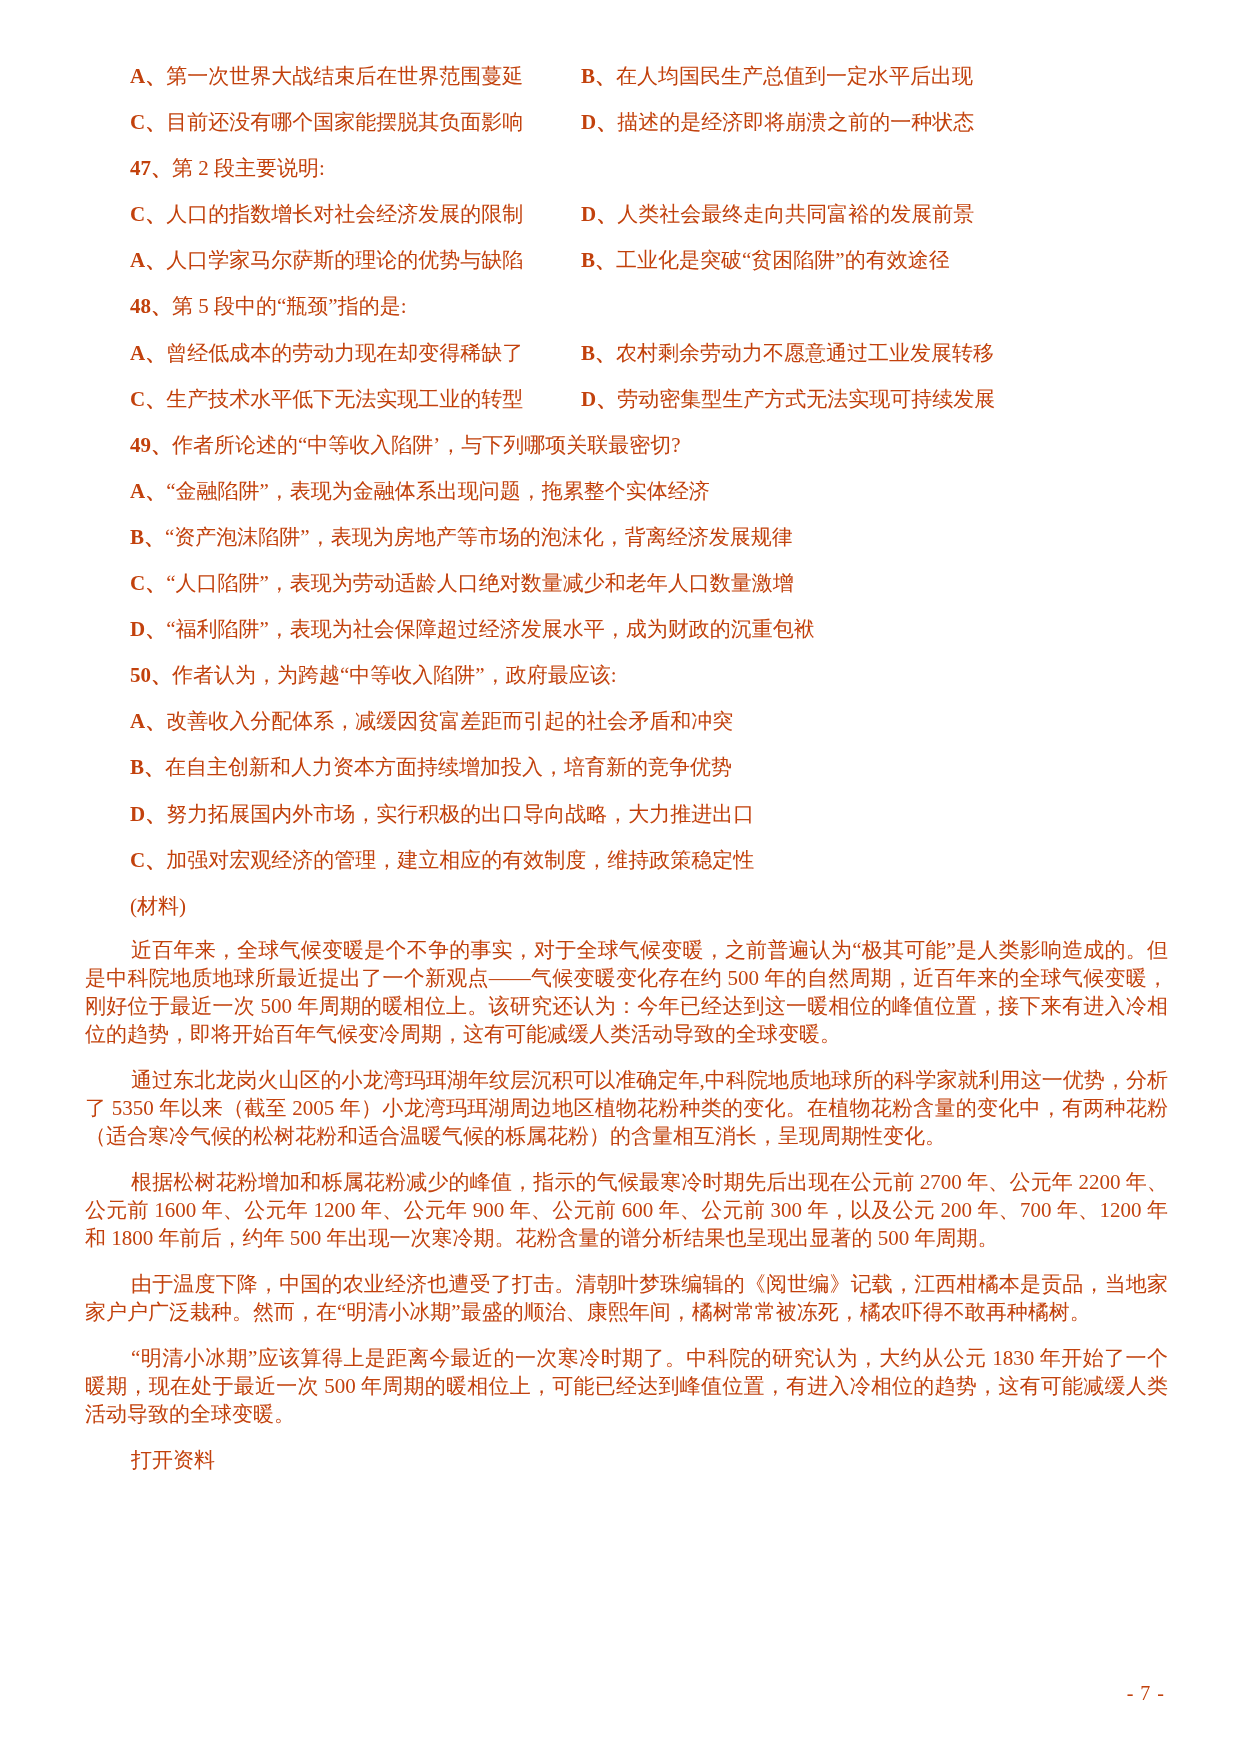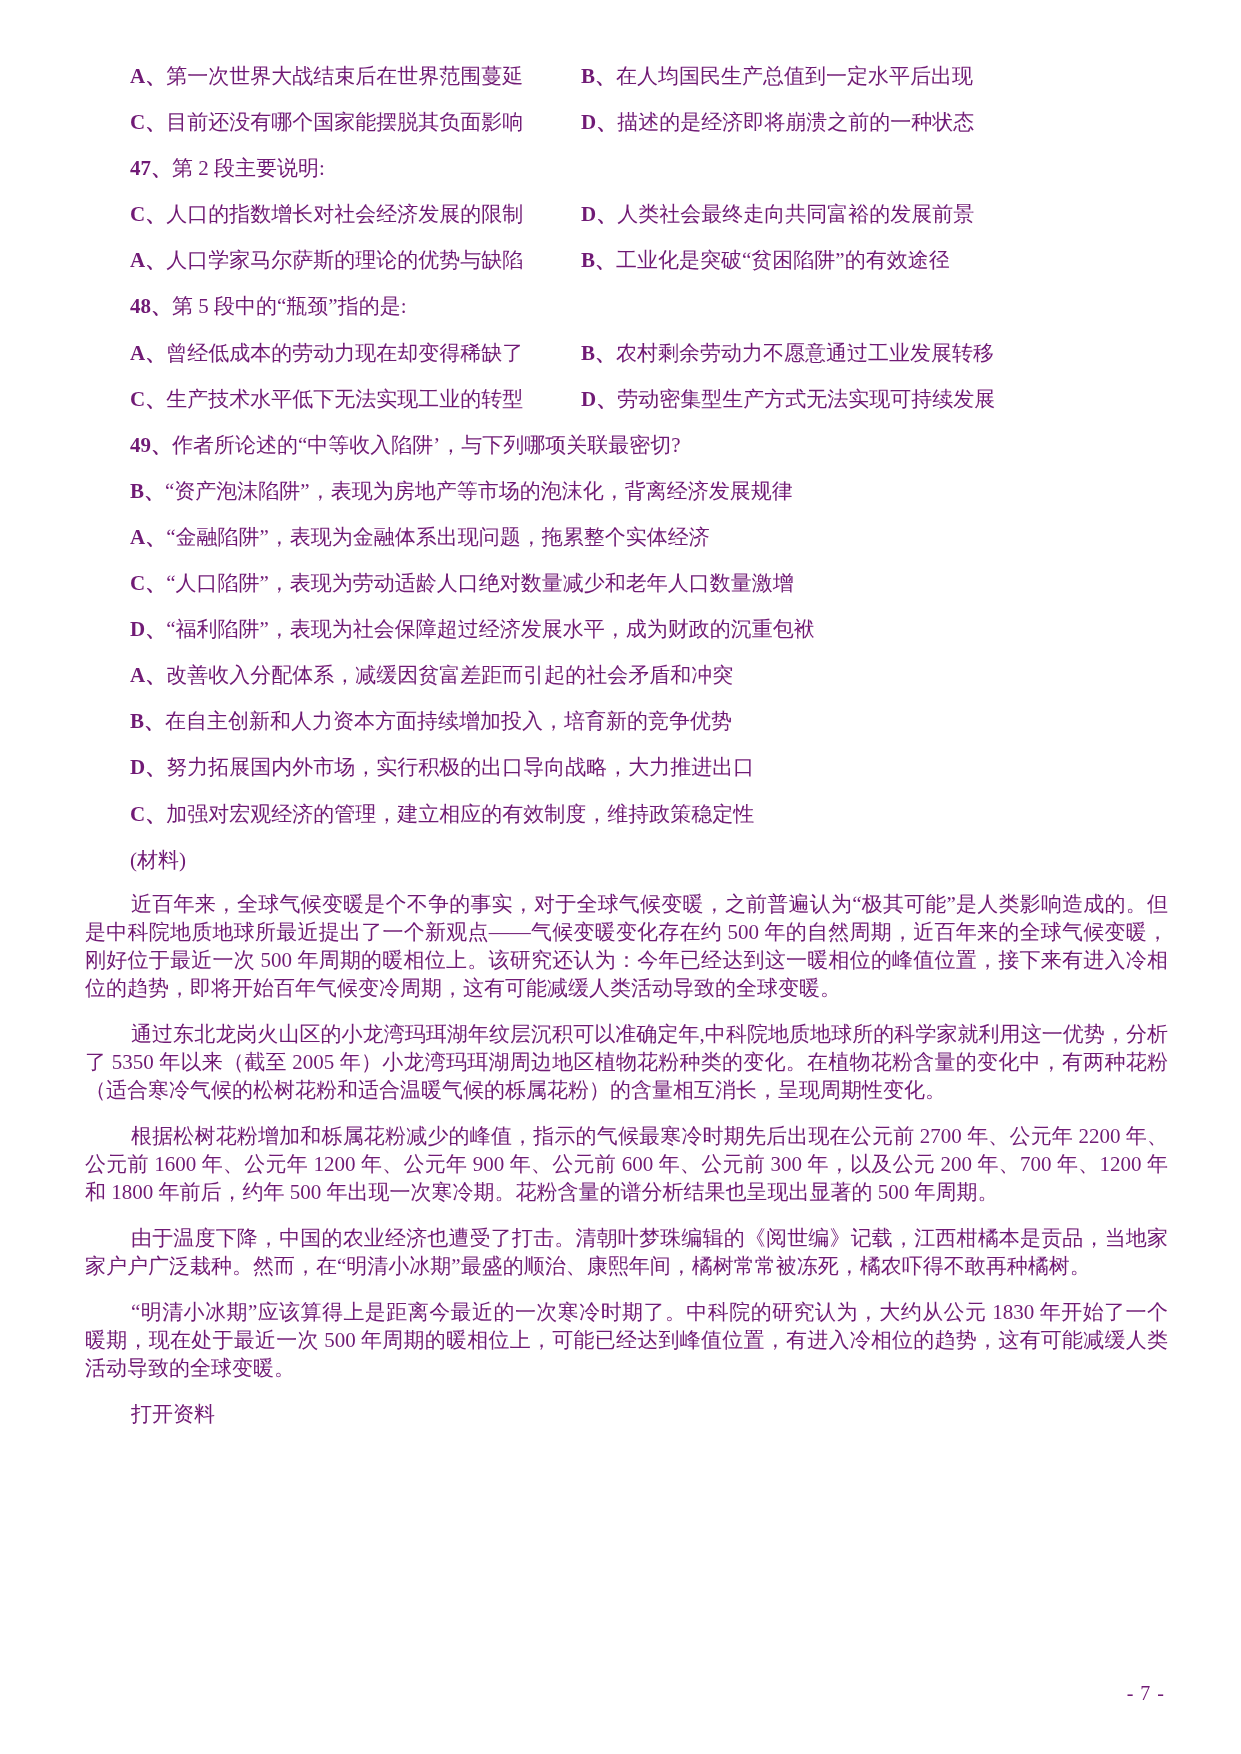--- a/index.html
+++ b/index.html
@@ -1,20 +1,20 @@
 <!DOCTYPE html>
 <html><head>
 <meta charset="utf-8">
 <style>
   html,body{margin:0;padding:0;background:#ffffff;}
   .page{
     position:relative;
     width:1241px;height:1754px;
     background:#ffffff;
-    color:#701a75;
+    color:#c2410c;
     font-family:"Liberation Serif","DejaVu Serif",serif;
     overflow:hidden;
   }
   .questions{padding-top:60px;}
   .qrow{position:relative;height:46.1px;font-size:21px;white-space:nowrap;}
   .c1{position:absolute;left:130px;top:2px;}
   .c2{position:absolute;left:581px;top:2px;}
   .qnum,.optlbl{font-weight:bold;}
   .material{
     margin:0 73px 0 85px;
@@ -63,32 +63,35 @@
     </div>
     <div class="qrow">
       <span class="c1"><b class="optlbl">C、</b><span>生产技术水平低下无法实现工业的转型</span></span>
       <span class="c2"><b class="optlbl">D、</b><span>劳动密集型生产方式无法实现可持续发展</span></span>
     </div>
 
     <div class="qrow">
       <span class="c1"><b class="qnum">49、</b><span>作者所论述的“中等收入陷阱’，与下列哪项关联最密切?</span></span>
     </div>
     <div class="qrow">
-      <span class="c1"><b class="optlbl">B、</b><span>“资产泡沫陷阱”，表现为房地产等市场的泡沫化，背离经济发展规律</span></span>
+      <span class="c1"><b class="optlbl">A、</b><span>“金融陷阱”，表现为金融体系出现问题，拖累整个实体经济</span></span>
     </div>
     <div class="qrow">
-      <span class="c1"><b class="optlbl">A、</b><span>“金融陷阱”，表现为金融体系出现问题，拖累整个实体经济</span></span>
+      <span class="c1"><b class="optlbl">B、</b><span>“资产泡沫陷阱”，表现为房地产等市场的泡沫化，背离经济发展规律</span></span>
     </div>
     <div class="qrow">
       <span class="c1"><b class="optlbl">C、</b><span>“人口陷阱”，表现为劳动适龄人口绝对数量减少和老年人口数量激增</span></span>
     </div>
     <div class="qrow">
       <span class="c1"><b class="optlbl">D、</b><span>“福利陷阱”，表现为社会保障超过经济发展水平，成为财政的沉重包袱</span></span>
     </div>
 
+    <div class="qrow">
+      <span class="c1"><b class="qnum">50、</b><span>作者认为，为跨越“中等收入陷阱”，政府最应该:</span></span>
+    </div>
     <div class="qrow">
       <span class="c1"><b class="optlbl">A、</b><span>改善收入分配体系，减缓因贫富差距而引起的社会矛盾和冲突</span></span>
     </div>
     <div class="qrow">
       <span class="c1"><b class="optlbl">B、</b><span>在自主创新和人力资本方面持续增加投入，培育新的竞争优势</span></span>
     </div>
     <div class="qrow">
       <span class="c1"><b class="optlbl">D、</b><span>努力拓展国内外市场，实行积极的出口导向战略，大力推进出口</span></span>
     </div>
     <div class="qrow">

